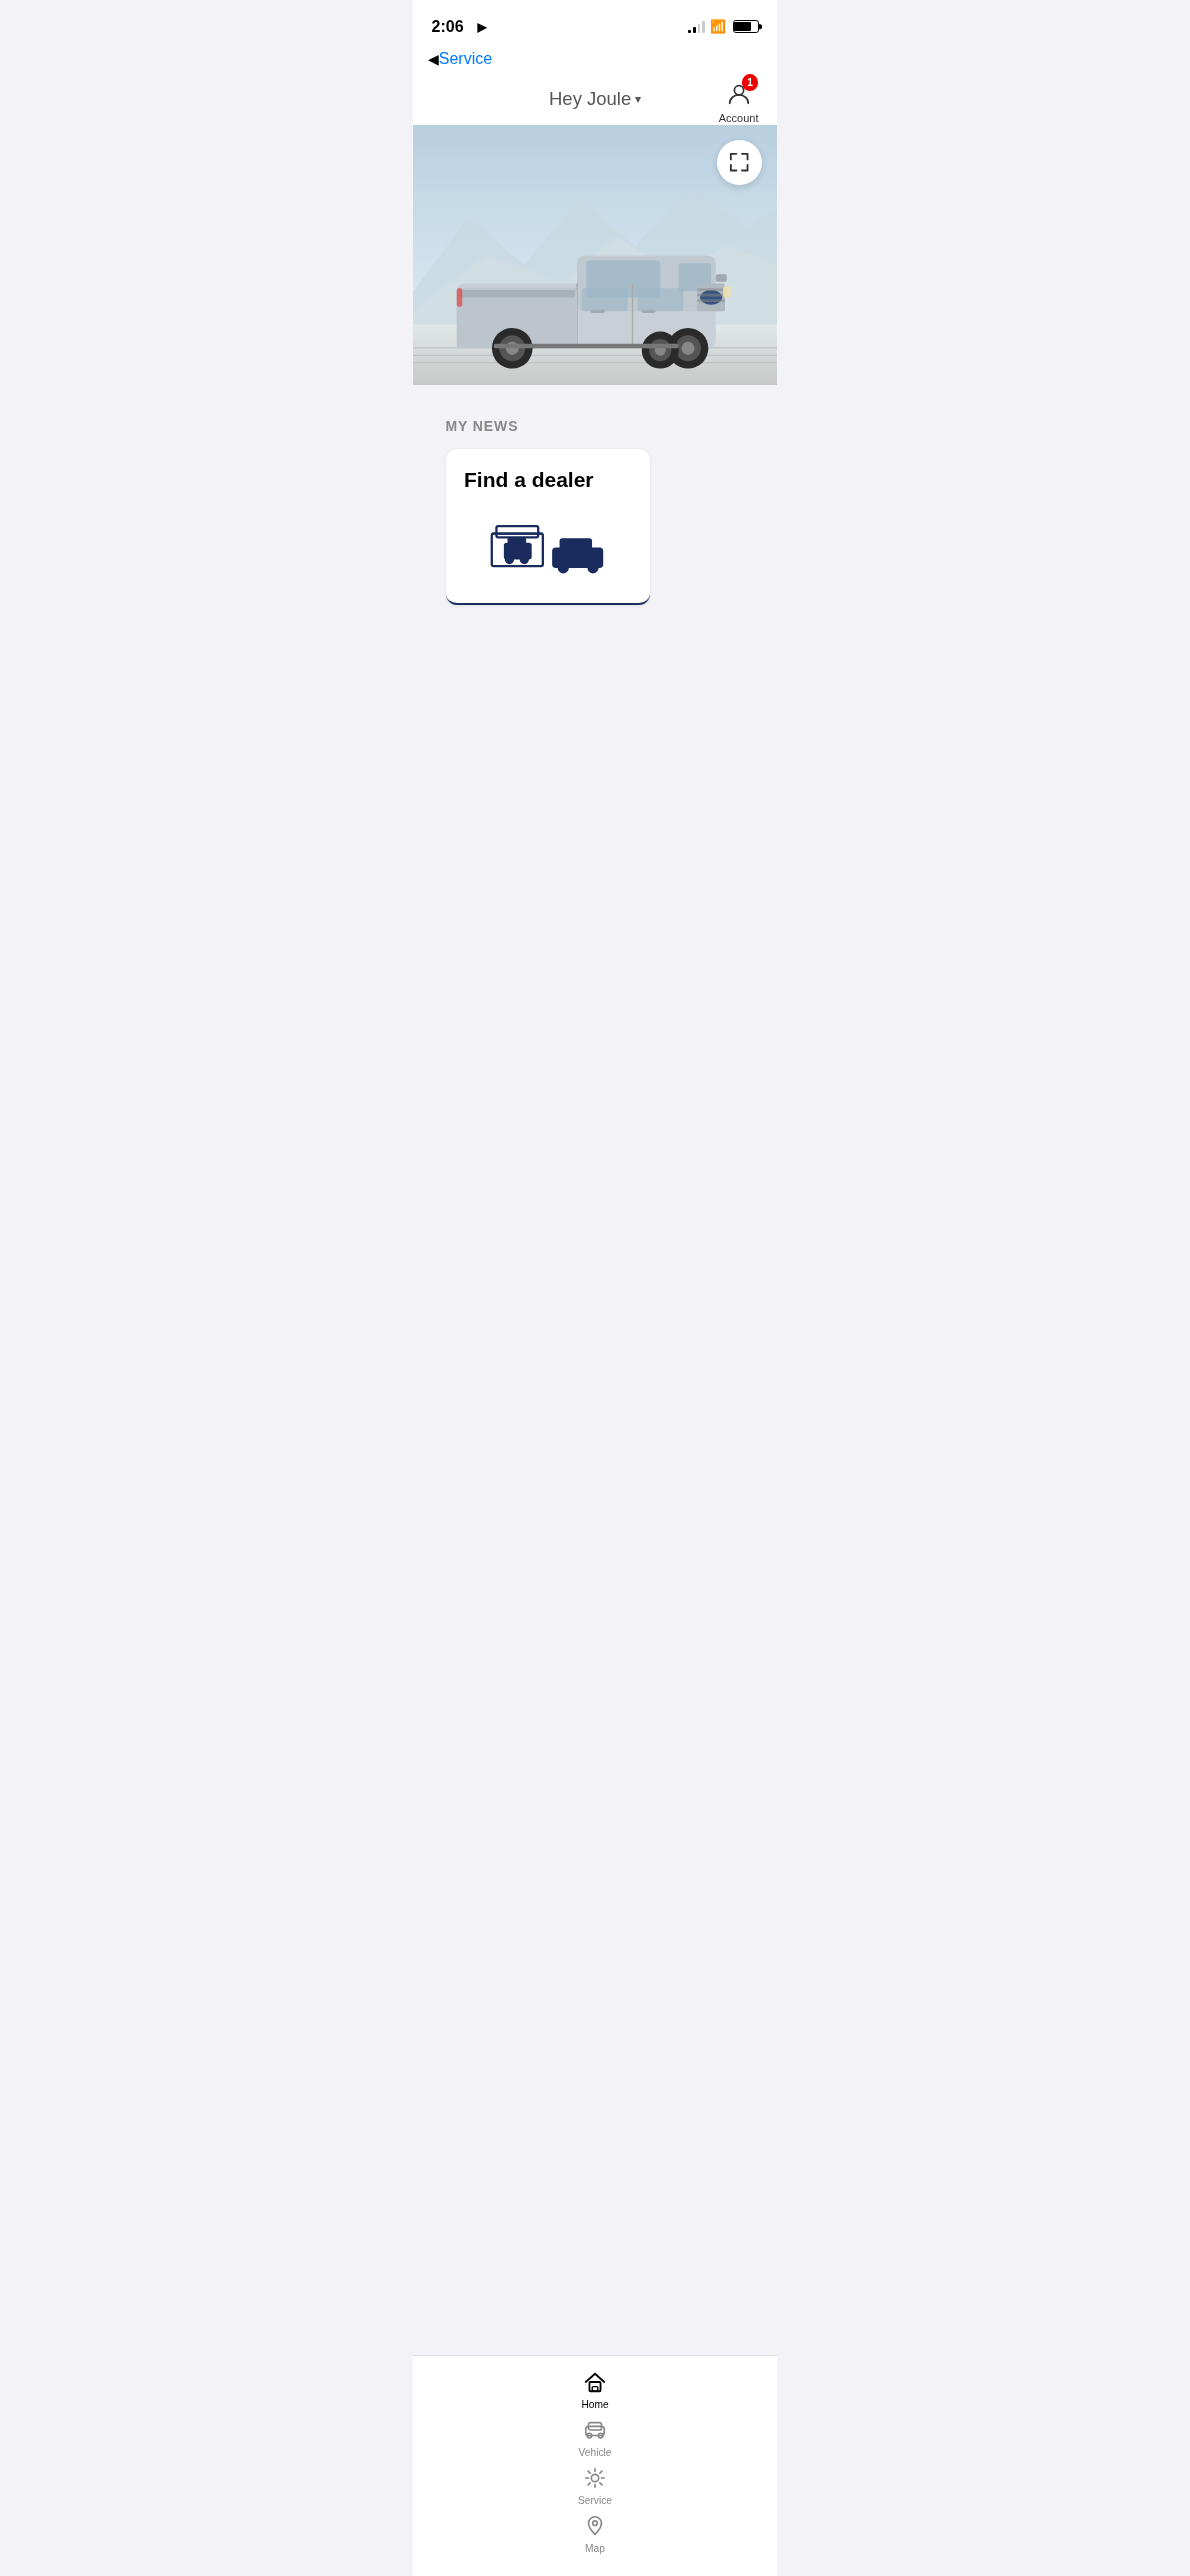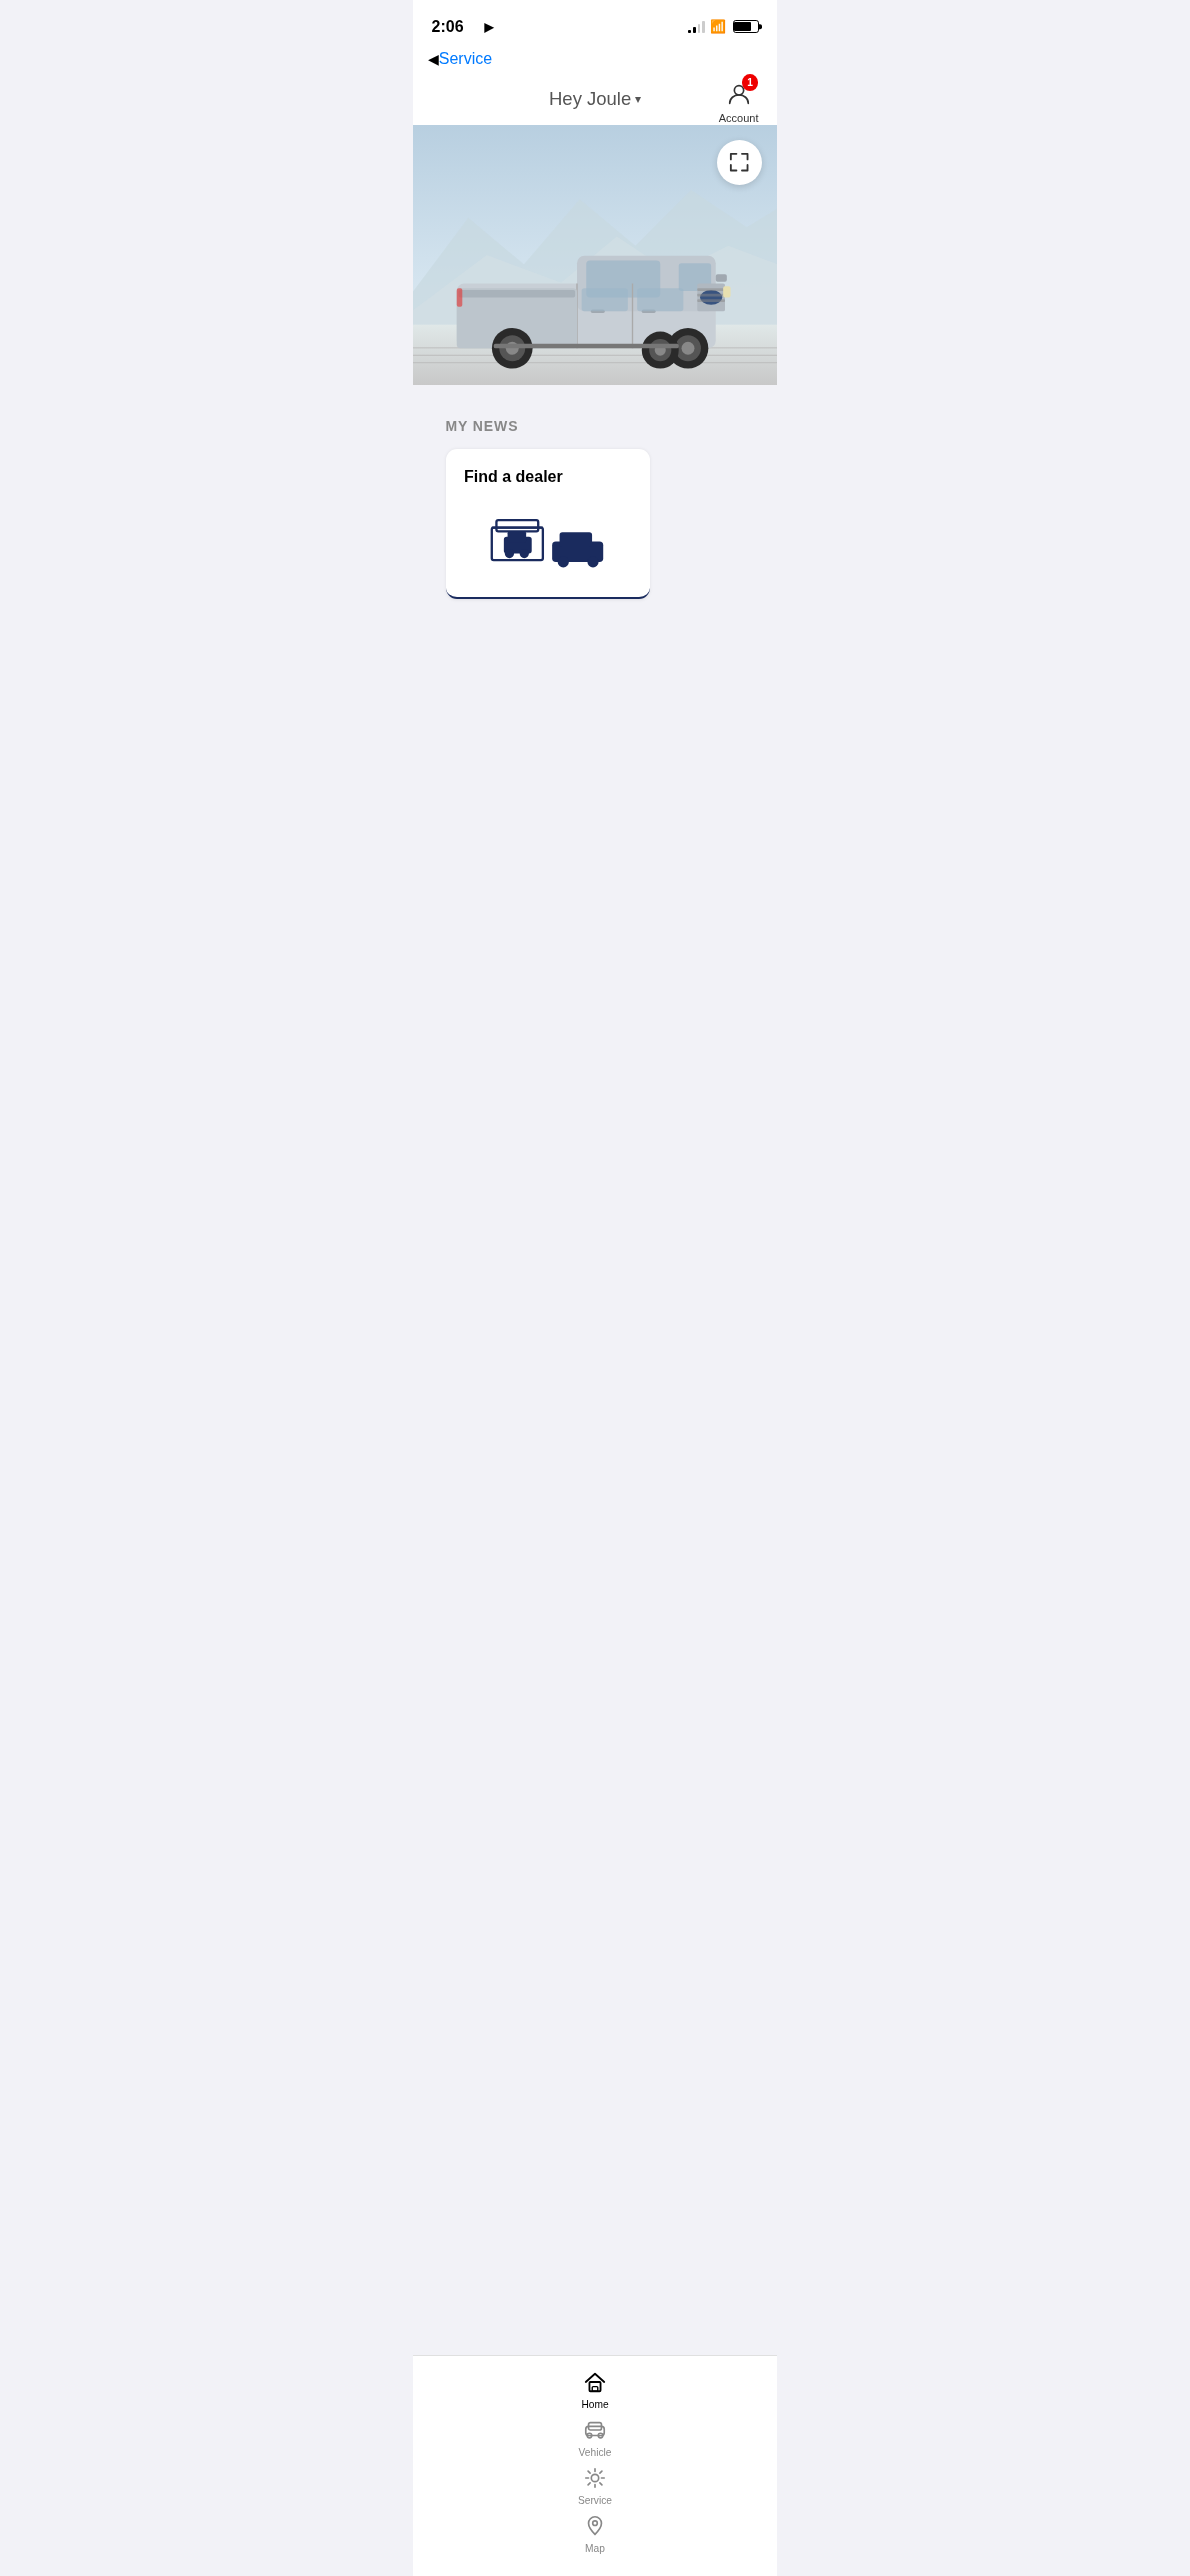--- a/index.html
+++ b/index.html
@@ -23,21 +23,21 @@
       align-items: center;
       padding: 13px 18.5px 5.6px 18.5px;
       height: 46px;
     }
     .status-time {
       font-size: 16px;
       font-weight: 600;
       color: #000;
       display: flex;
       align-items: center;
-      gap: 19px;
+      gap: 12px;
     }
     .status-icons {
       display: flex;
       align-items: center;
       gap: 5.6px;
     }
     .signal-bars {
       display: flex;
       align-items: flex-end;
       gap: 1.9px;
@@ -257,21 +257,21 @@
     .news-card {
       background: #fff;
       border-radius: 11px;
       padding: 18.5px;
       width: 204px;
       box-shadow: 0 0.9px 3.7px rgba(0,0,0,0.08);
       border-bottom: 2.8px solid #1a2b5e;
     }
 
     .news-card-title {
-      font-size: 16px;
+      font-size: 21px;
       font-weight: 700;
       color: #000;
       margin-bottom: 18.5px;
     }
 
     .news-card-image {
       display: flex;
       justify-content: center;
       align-items: center;
       height: 74px;

